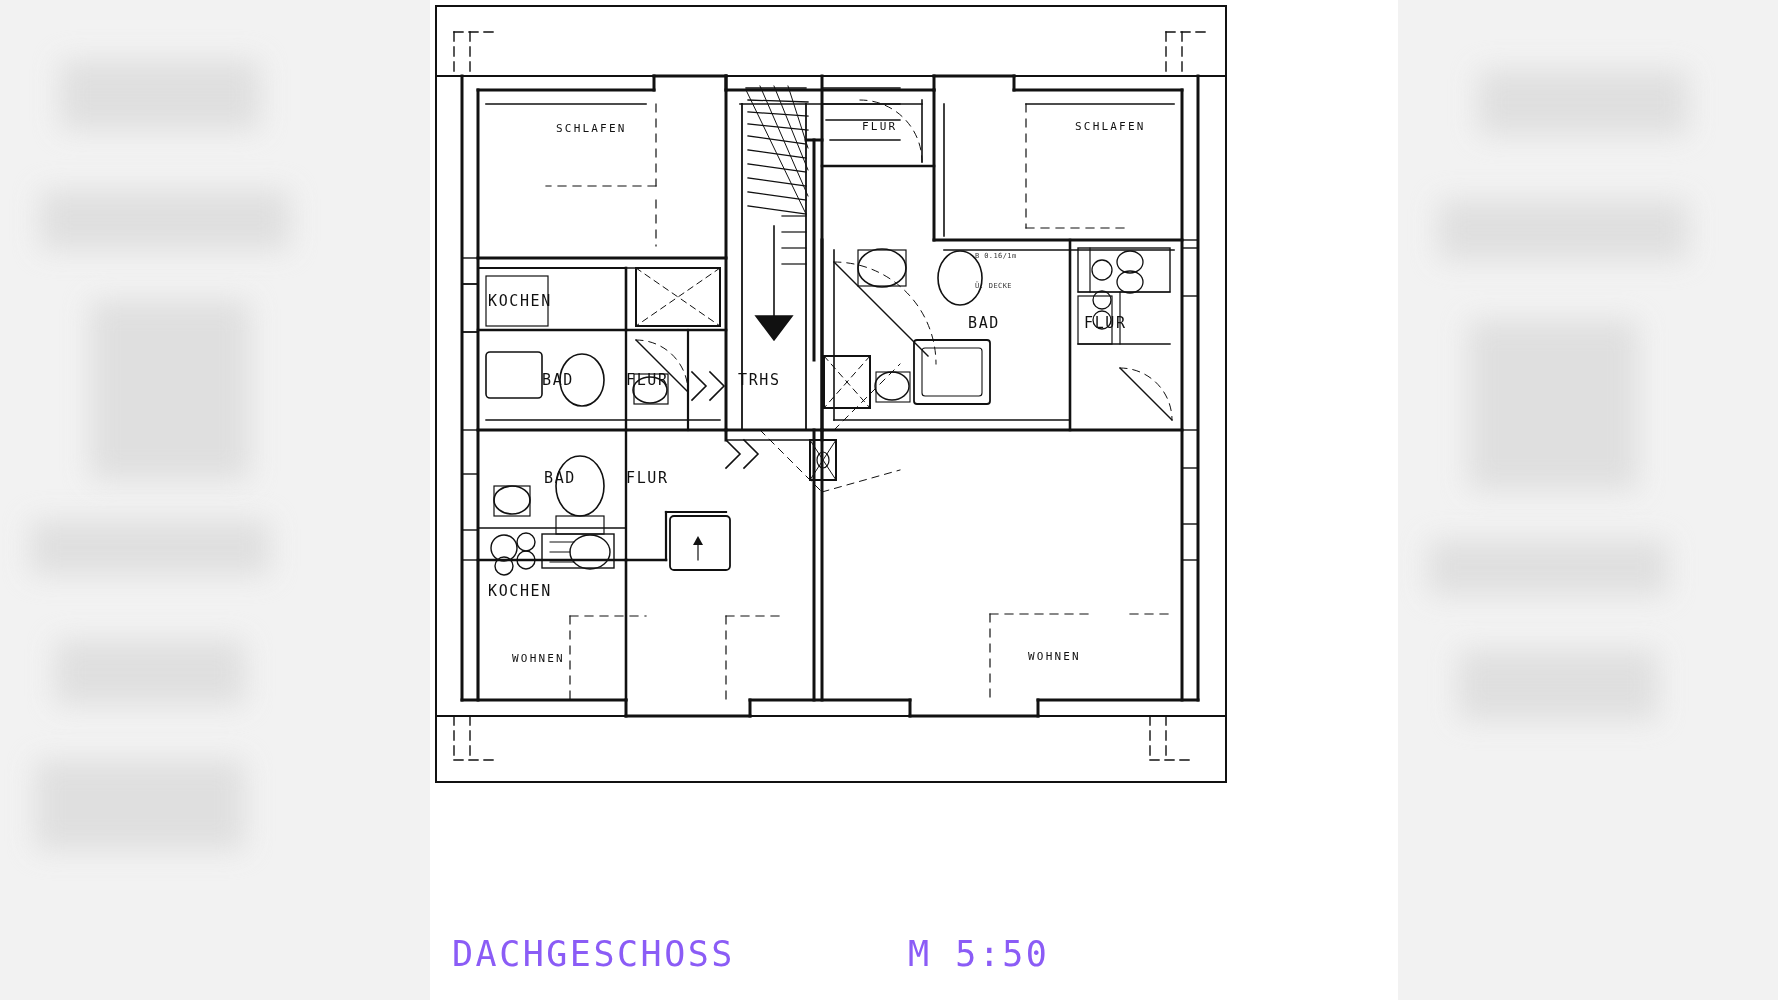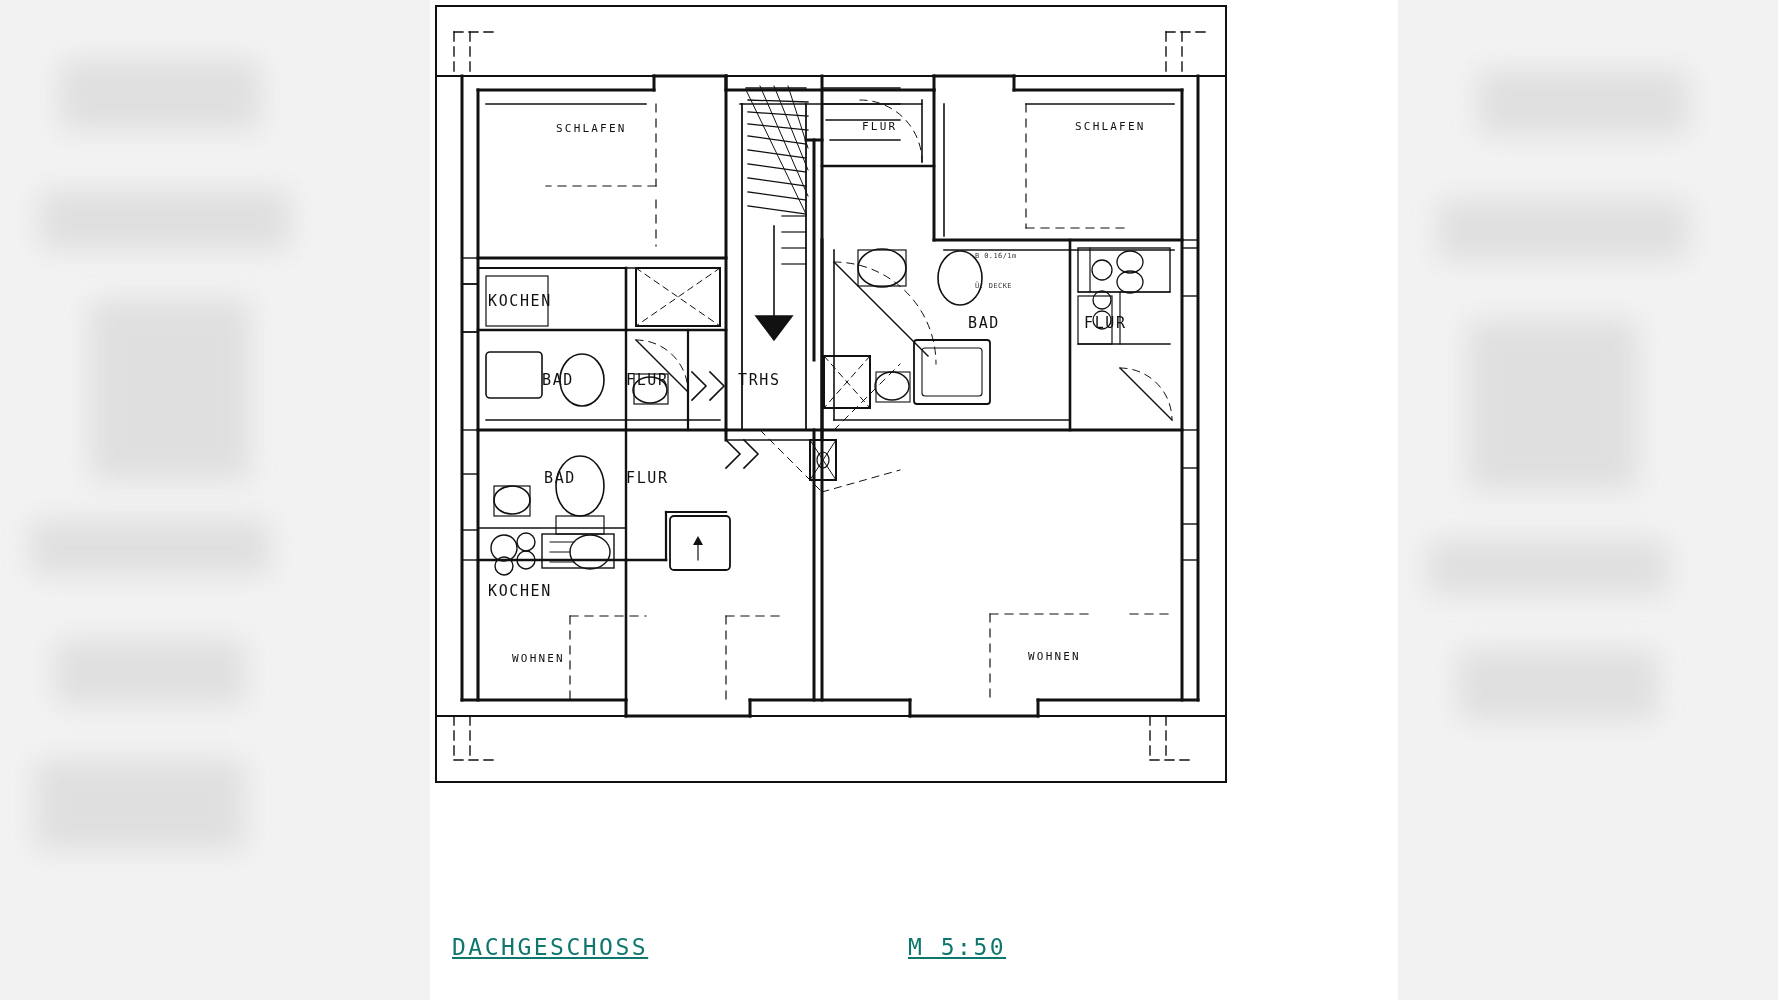--- a/index.html
+++ b/index.html
@@ -47,26 +47,25 @@
   #plan {
     position: absolute;
     left: 0;
     top: 0;
     width: 968px;
     height: 1000px;
   }
 
   .caption {
     position: absolute;
-    color: #0f766e;
+    color: #8b5cf6;
     font-family: "DejaVu Sans Mono", monospace;
-    font-size: 23px;
+    font-size: 35px;
     letter-spacing: 2.5px;
     white-space: nowrap;
-    text-decoration: underline;
   }
   #cap-floor { left: 22px;  top: 934px; }
   #cap-scale { left: 478px; top: 934px; }
 
   .room-label {
     position: absolute;
     color: #111;
     font-family: "DejaVu Sans Mono", monospace;
     font-size: 11px;
     letter-spacing: 2.2px;

